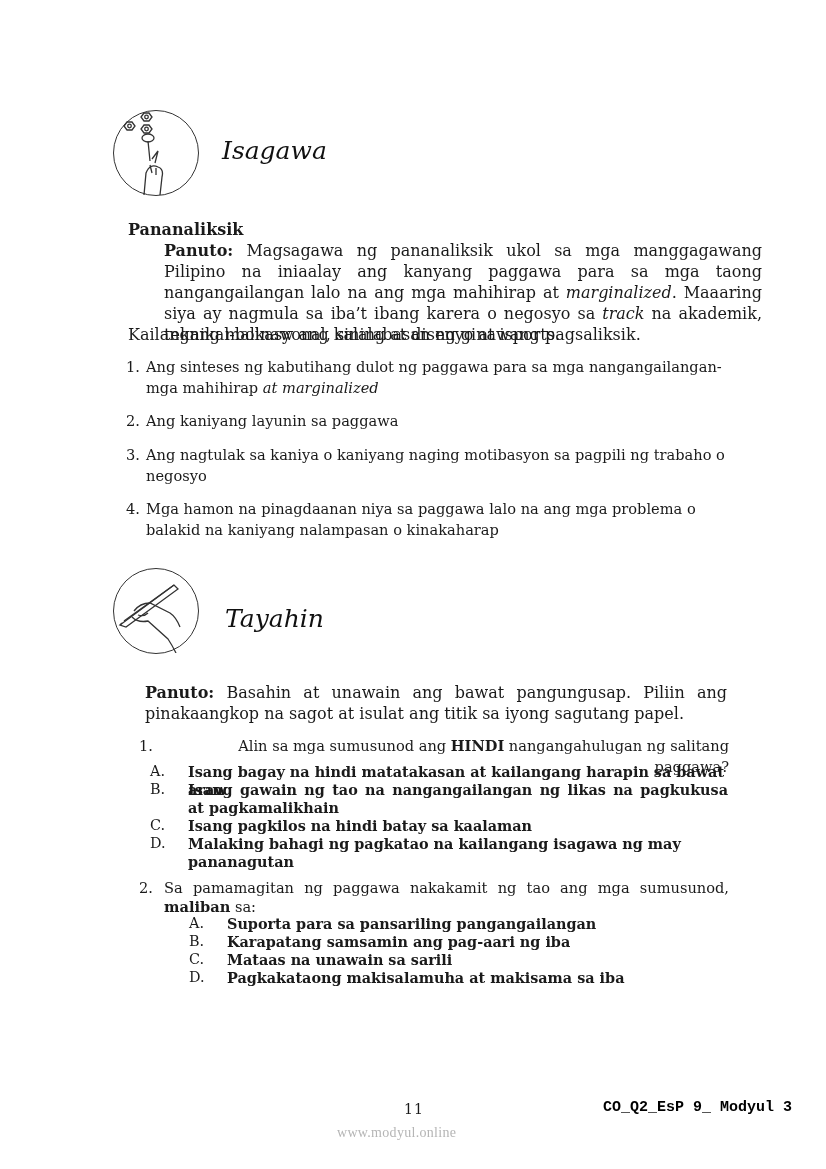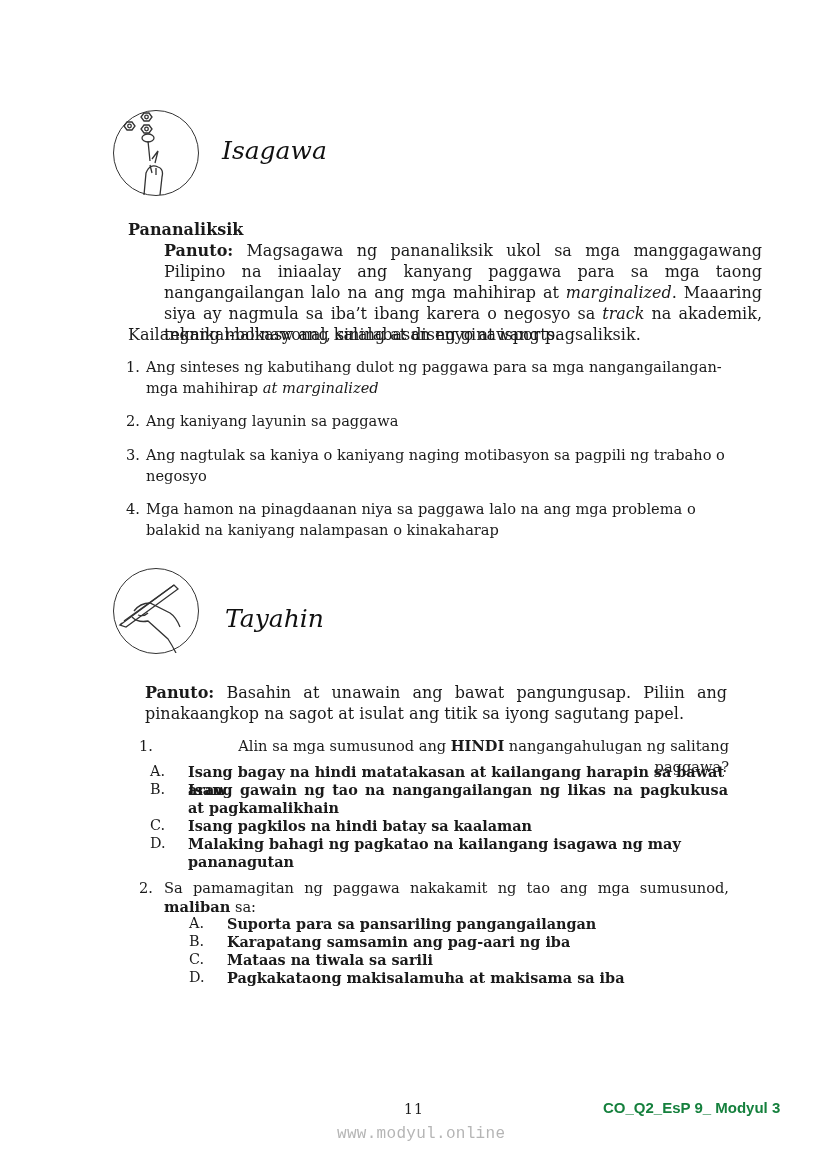--- a/index.html
+++ b/index.html
@@ -12,22 +12,22 @@
   .head-title { font-family:"DejaVu Serif", serif; font-weight:normal; font-style:italic; font-size:25px; color:#111; }
   .icon-circle { width:86px; height:86px; border:1.5px solid #333; border-radius:50%; box-sizing:border-box; }
   b, .b { font-weight:bold; }
   i, .i { font-style:italic; }
   .list-item { position:absolute; font-size:14.6px; line-height:21px; }
   .num { position:absolute; left:0; top:0; }
   .body-l { margin-left:20px; }
   .opt { position:absolute; font-size:14.4px; line-height:17.5px; }
   .opt .lt { position:absolute; left:0; top:0; }
   .opt .ot { display:block; margin-left:38px;font-weight:bold; }
-  .footer-code { font-family:Liberation Sans, sans-serif; font-weight:bold; font-size:15px; color:#15803d; }
-  .watermark { font-family:Liberation Mono, monospace; font-size:16px; color:#b5b5b5; letter-spacing:0.3px; }
+  .footer-code { font-family:Liberation Mono, monospace; font-weight:bold; font-size:15px; color:#000000; }
+  .watermark { font-family:Liberation Serif, serif; font-size:14px; color:#b5b5b5; letter-spacing:0.3px; }
 </style>
 </head>
 <body>
 
 <div class="abs icon-circle" style="left:113px;top:110px;">
   <svg width="84" height="84" viewBox="0 0 84 84" style="position:absolute;left:0;top:0;">
     <g fill="none" stroke="#333" stroke-width="1.3">
       <polygon points="30,2 35,2 38,6 35,10 30,10 27,6"></polygon>
         <circle cx="32.5" cy="6" r="1.8"></circle>
       <polygon points="13,11 18,11 21,15 18,19 13,19 10,15"></polygon>
@@ -111,21 +111,21 @@
 <div class="opt" style="left:189px;top:915px;width:540px;">
   <span class="lt">A.</span>
   <span class="ot">Suporta para sa pansariling pangangailangan</span>
 </div>
 <div class="opt" style="left:189px;top:933px;width:540px;">
   <span class="lt">B.</span>
   <span class="ot">Karapatang samsamin ang pag-aari ng iba</span>
 </div>
 <div class="opt" style="left:189px;top:951px;width:540px;">
   <span class="lt">C.</span>
-  <span class="ot">Mataas na tiwala sa sarili</span>
+  <span class="ot">Mataas na unawain sa sarili</span>
 </div>
 <div class="opt" style="left:189px;top:969px;width:540px;">
   <span class="lt">D.</span>
   <span class="ot">Pagkakataong makisalamuha at makisama sa iba</span>
 </div>
 
 <div class="abs serif" style="left:404px;top:1101px;font-size:14px;letter-spacing:1px;">11</div>
 <div class="abs footer-code" style="left:603px;top:1099px;">CO_Q2_EsP 9_ Modyul 3</div>
 <div class="abs watermark" style="left:337px;top:1125px;">www.modyul.online</div>
 

